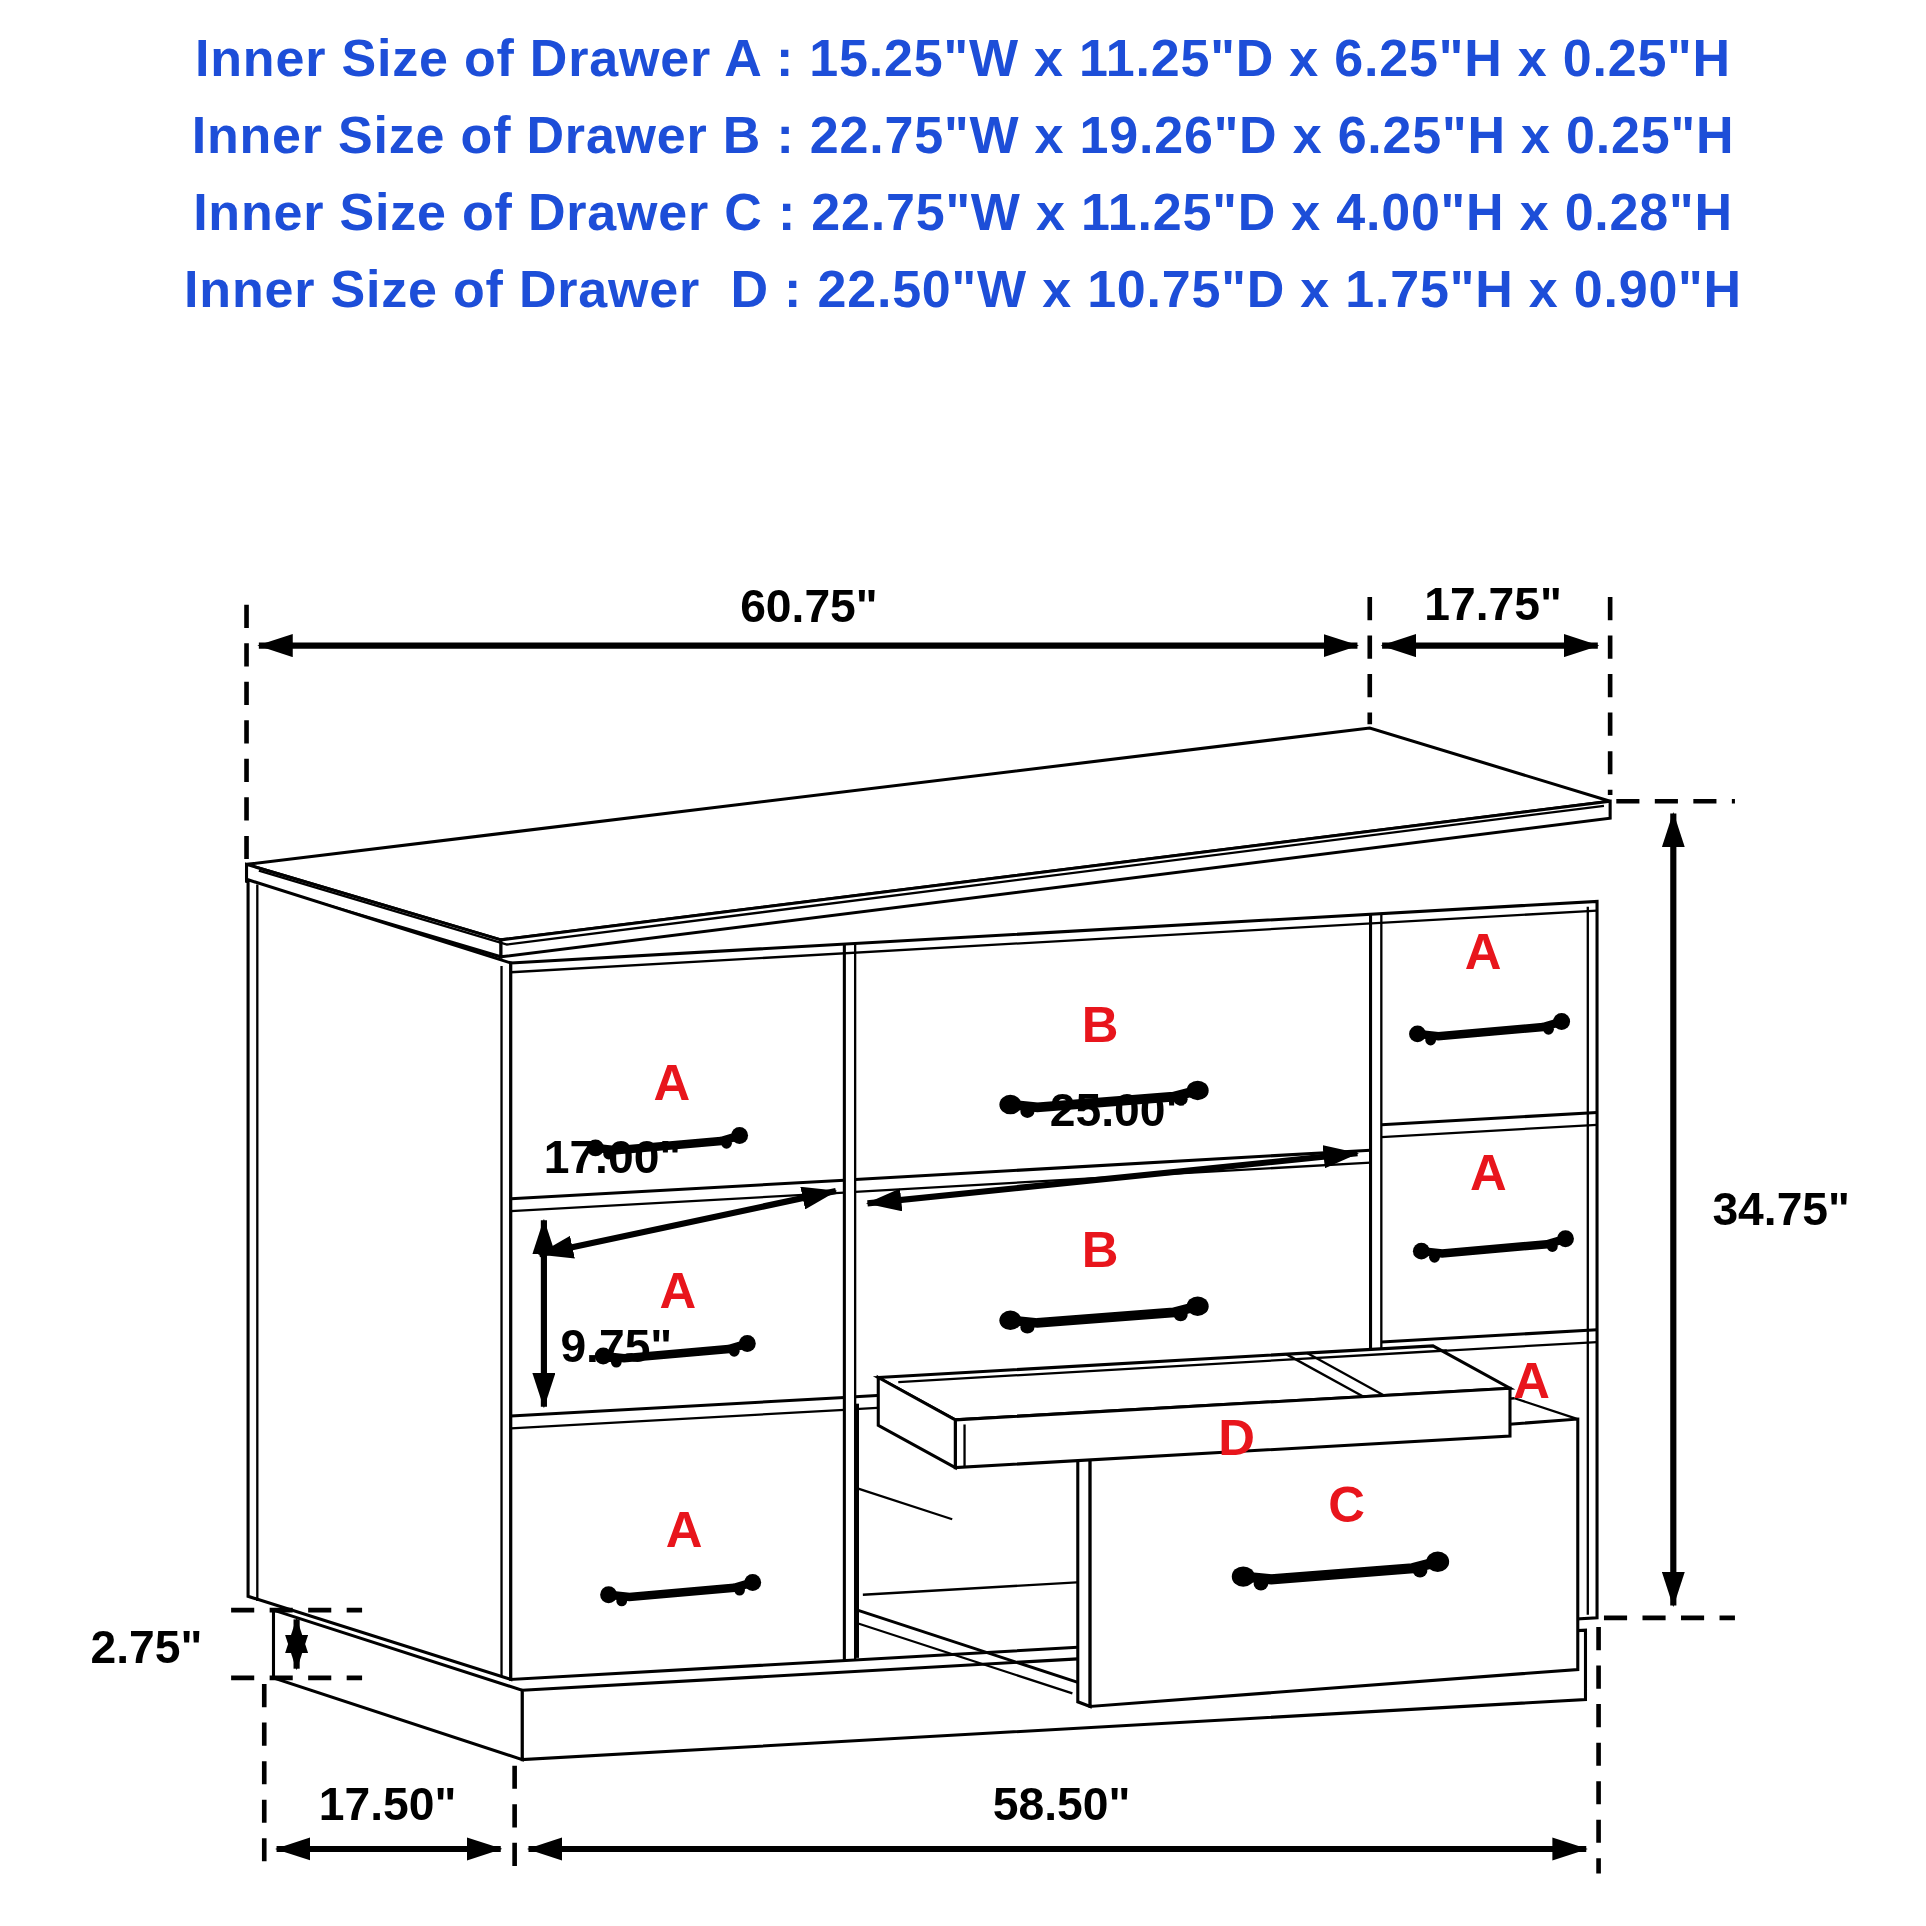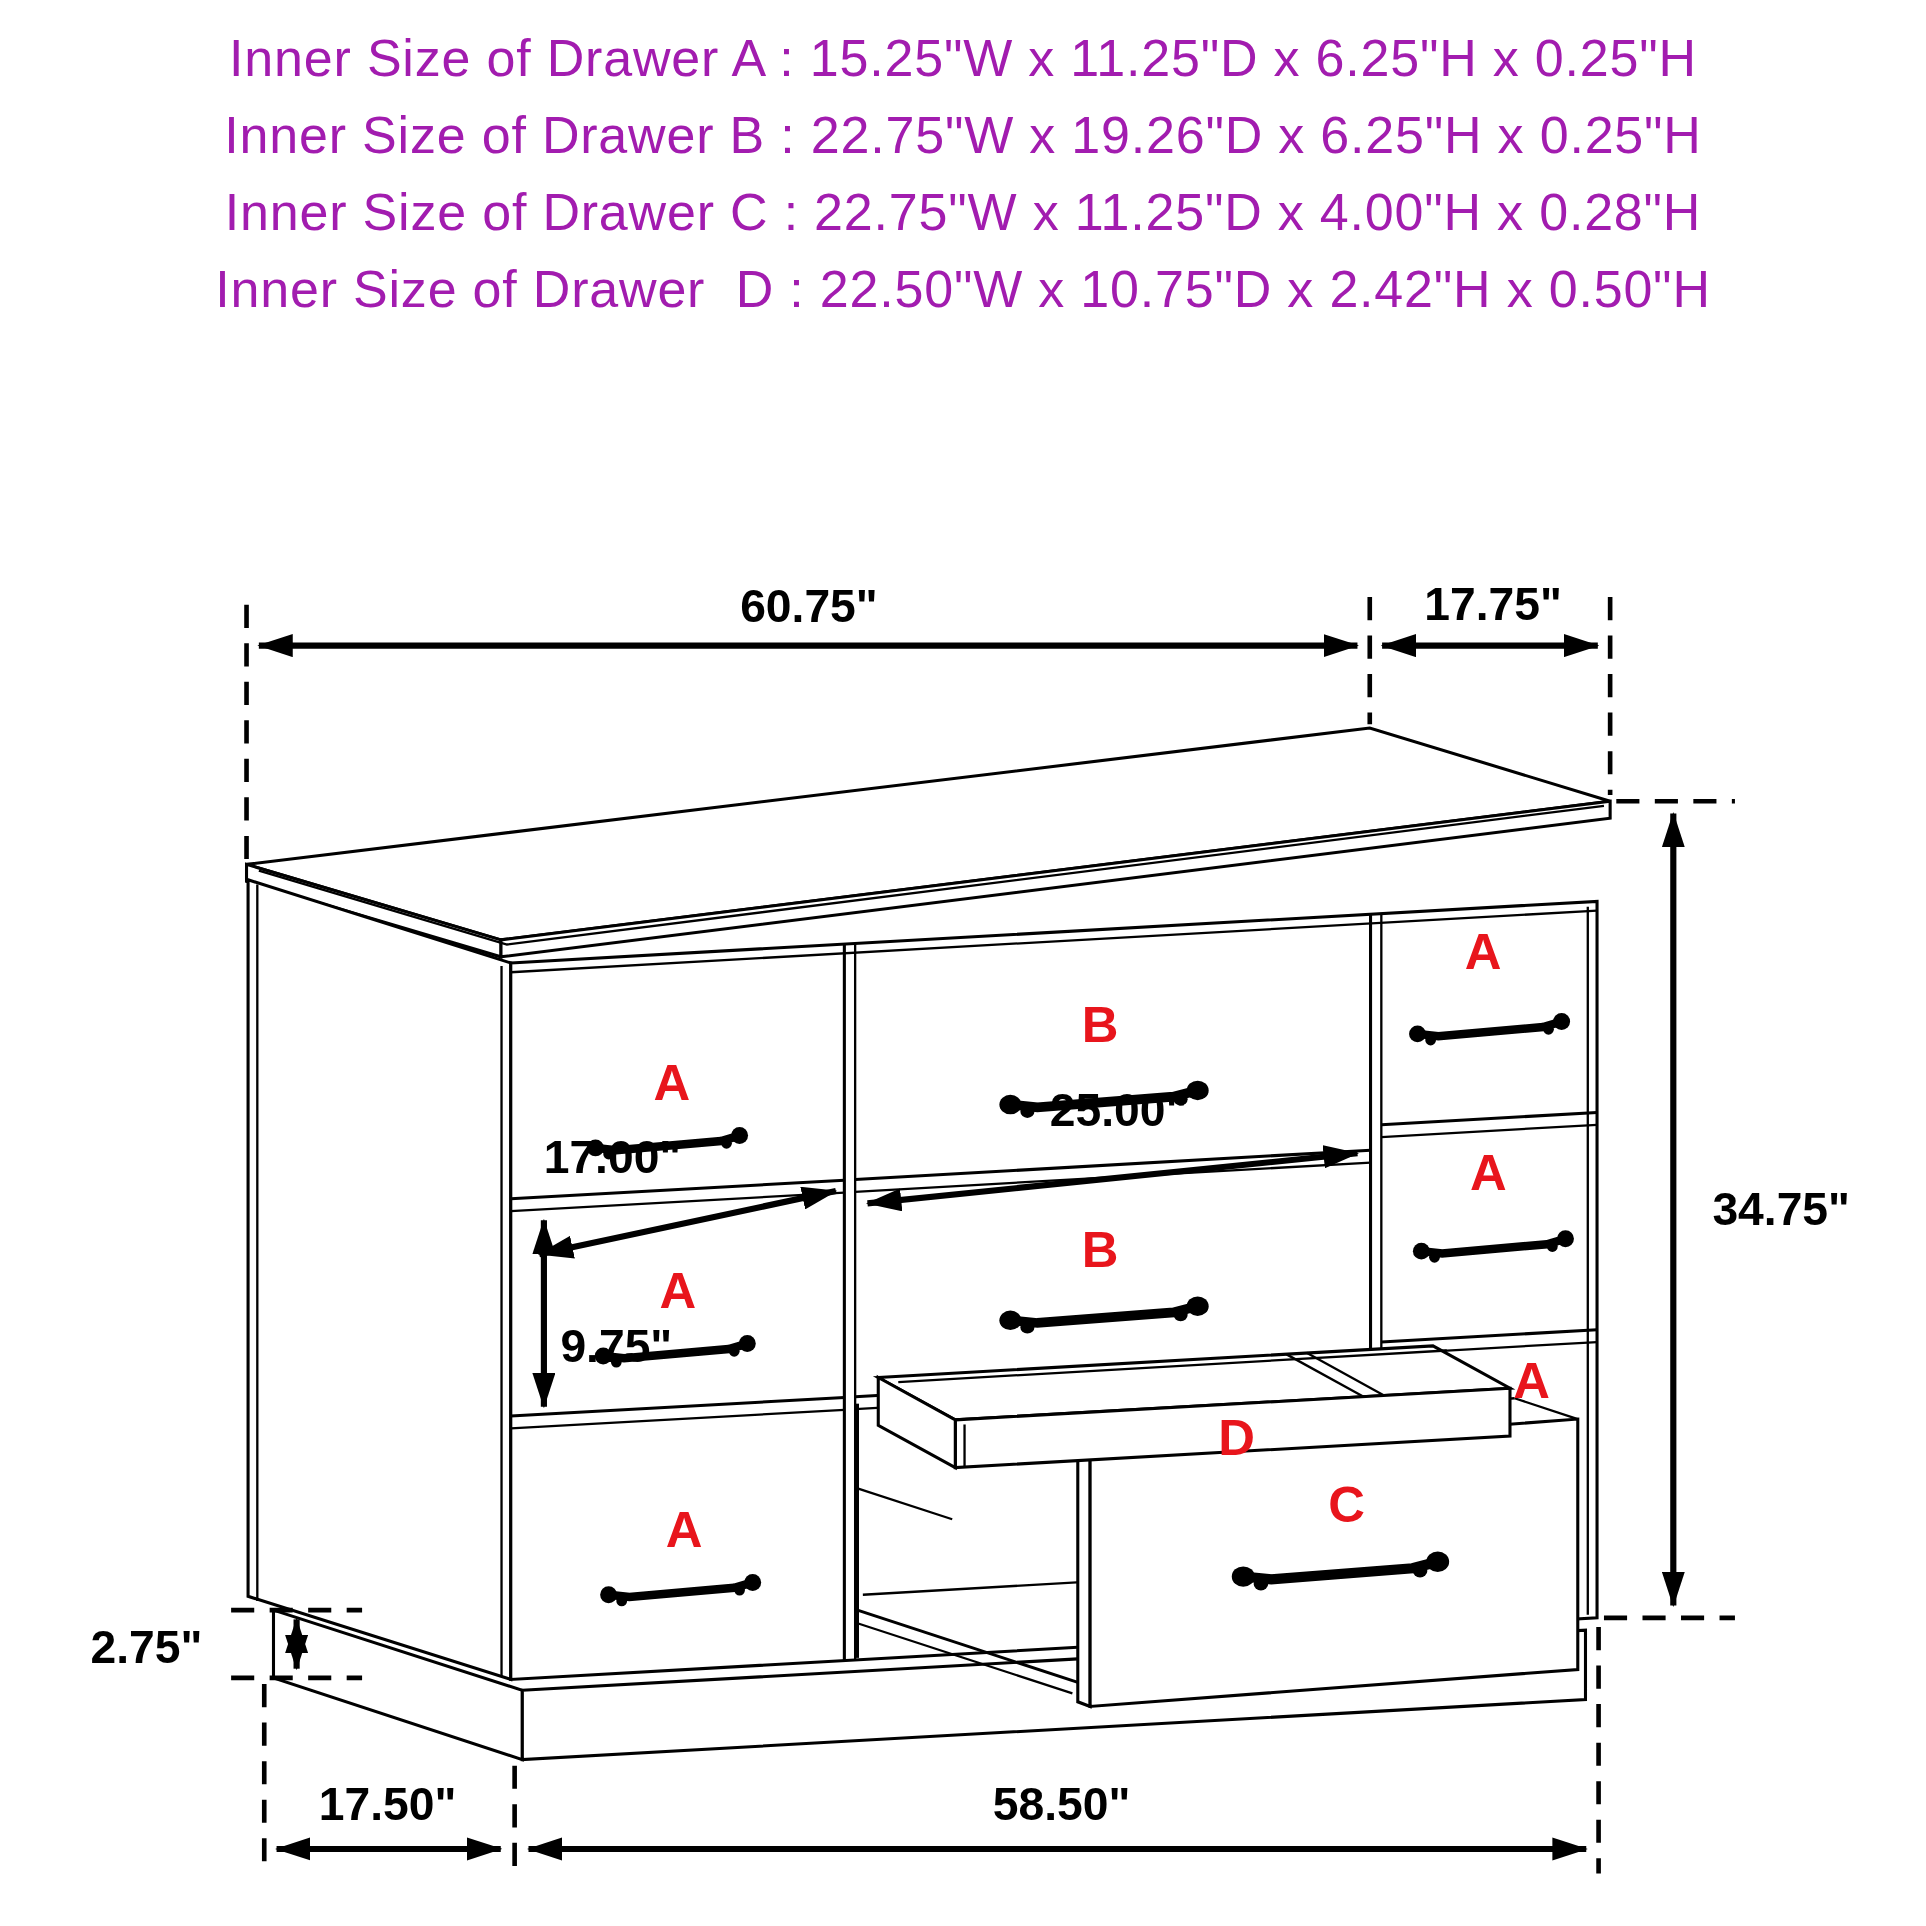--- a/index.html
+++ b/index.html
@@ -1,19 +1,19 @@
 <!DOCTYPE html>
 <html style="font-size:12.3px"><head>
 <meta charset="utf-8">
 <style>
   html,body{margin:0;padding:0;background:#ffffff;}
   #page{position:relative;width:1926px;height:1926px;background:#ffffff;overflow:hidden;
         font-family:"Liberation Sans",sans-serif;}
   #title-block{position:absolute;top:20px;left:0;width:1926px;text-align:center;}
-  #title-block .size-line{font-size:52px;font-weight:normal;color:#a21caf;line-height:77px;
+  #title-block .size-line{font-size:52px;font-weight:bold;color:#1d4ed8;line-height:77px;
         letter-spacing:0.8px;white-space:pre;}
   svg{position:absolute;top:0;left:0;}
   .ln{stroke:#000;fill:none;stroke-width:4;}
   .thin{stroke:#000;fill:none;stroke-width:3;}
   .face{fill:#ffffff;stroke:#000;stroke-width:4;}
   .dash{stroke:#000;fill:none;stroke-width:6;stroke-dasharray:30 20;}
   .dim{stroke:#000;fill:none;stroke-width:8;}
   .dimtxt{font-family:"Liberation Sans",sans-serif;font-weight:bold;font-size:60px;fill:#000;text-anchor:middle;}
   .redtxt{font-family:"Liberation Sans",sans-serif;font-weight:bold;font-size:66px;text-anchor:middle;}
   .hbar{stroke:#000;stroke-width:11;fill:none;stroke-linecap:round;}
@@ -21,21 +21,21 @@
 </style>
 </head>
 <body>
 
 <div id="page">
 
   <div id="title-block">
     <div class="size-line">Inner Size of Drawer A : 15.25"W x 11.25"D x 6.25"H x 0.25"H</div>
     <div class="size-line">Inner Size of Drawer B : 22.75"W x 19.26"D x 6.25"H x 0.25"H</div>
     <div class="size-line">Inner Size of Drawer C : 22.75"W x 11.25"D x 4.00"H x 0.28"H</div>
-    <div class="size-line">Inner Size of Drawer  D : 22.50"W x 10.75"D x 2.42"H x 0.50"H</div>
+    <div class="size-line">Inner Size of Drawer  D : 22.50"W x 10.75"D x 1.75"H x 0.90"H</div>
   </div>
 
   <svg width="1926" height="1926" viewBox="0 0 2500 2500">
     <defs>
       <marker id="arr" markerUnits="userSpaceOnUse" markerWidth="46" markerHeight="30" refX="44" refY="15" orient="auto-start-reverse">
         <path d="M0,0 L46,15 L0,30 Z" fill="#000"></path>
       </marker>
       <g id="handle">
         <path class="hbar" d="M-95 12 L-68 15 L68 3 L92 -4"></path>
         <circle class="hknob" cx="-95" cy="12" r="11"></circle>

